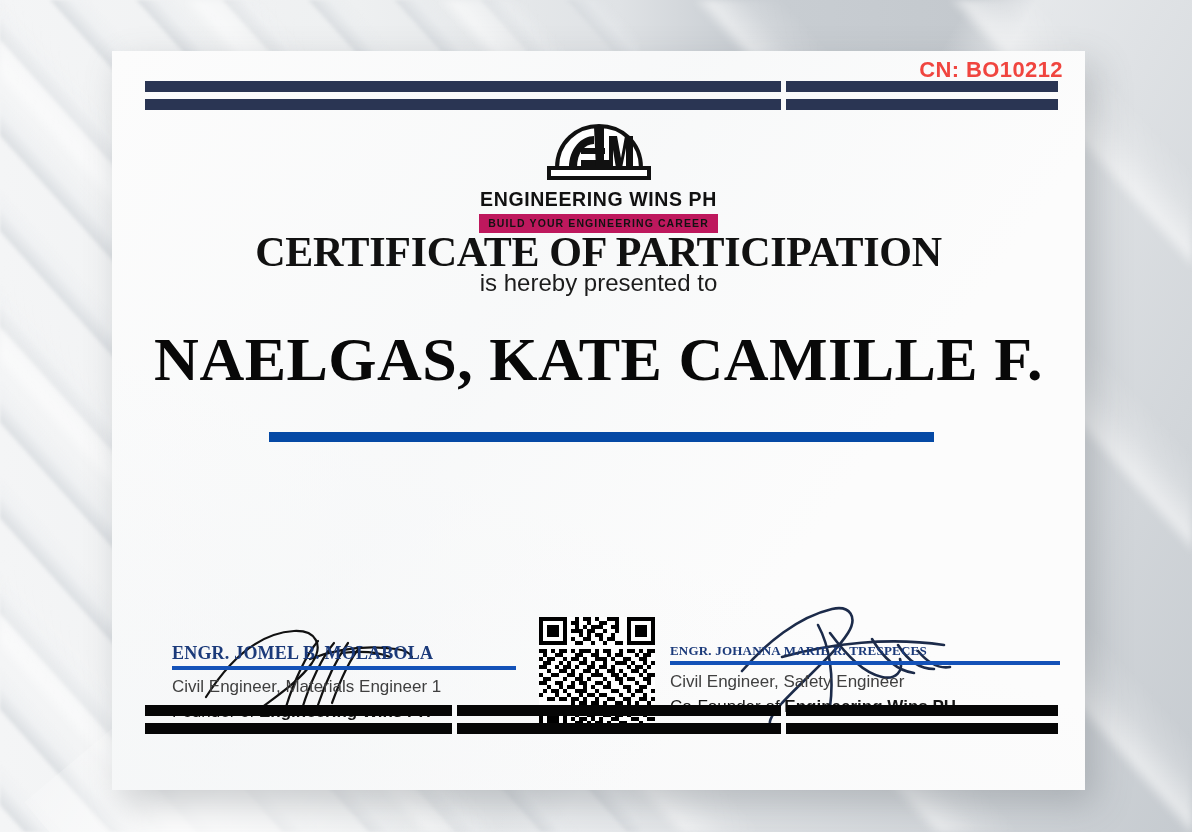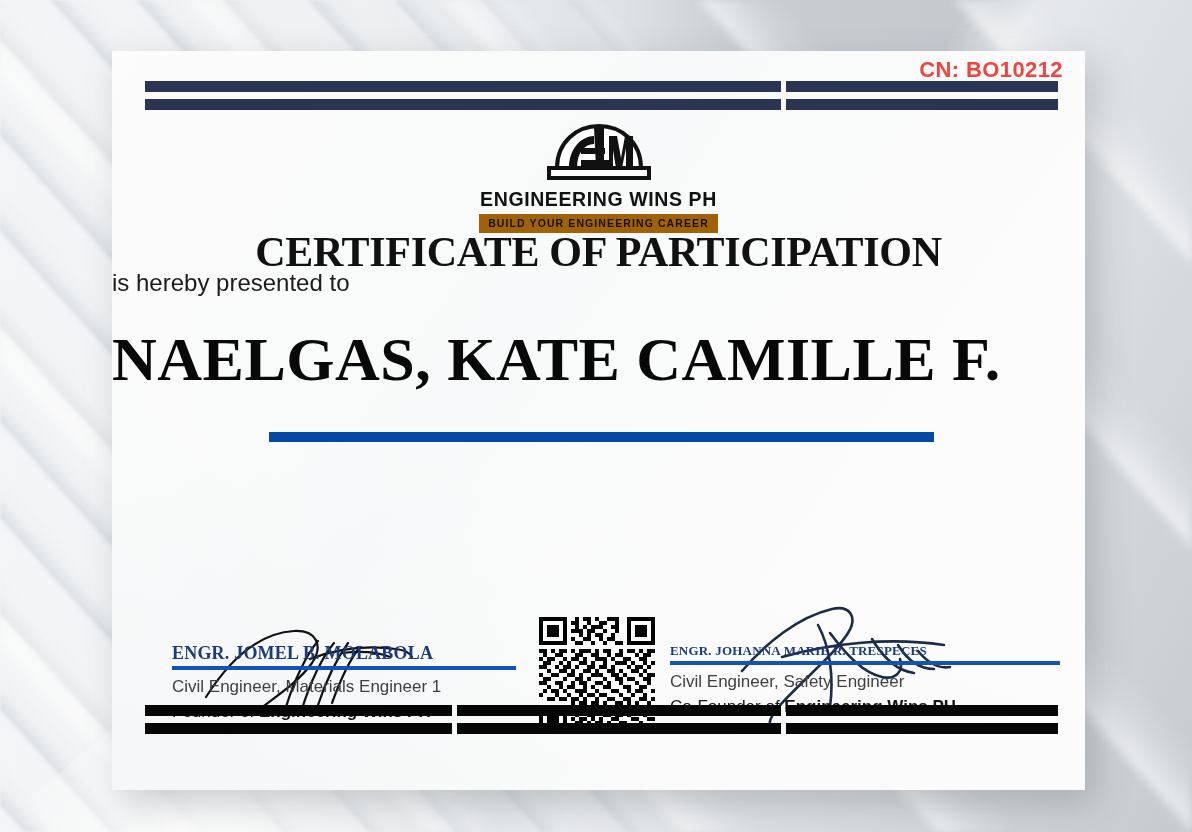--- a/index.html
+++ b/index.html
@@ -122,21 +122,21 @@
   #logo-name {
     margin-top: 2px;
     font-size: 19.5px;
     font-weight: bold;
     letter-spacing: 0.6px;
     color: #111111;
     font-family: "Liberation Sans", sans-serif;
   }
   #logo-tagline {
     margin-top: 3px;
-    background: #a16207;
+    background: #be185d;
     color: #121212;
     font-size: 10.5px;
     font-weight: bold;
     letter-spacing: 1.1px;
     padding: 3px 9px 4px 9px;
     font-family: "Liberation Sans", sans-serif;
   }
 
   
   #cert-title {
@@ -148,30 +148,31 @@
     font-weight: bold;
     font-size: 42px;
     letter-spacing: -0.3px;
     color: #111111;
     white-space: nowrap;
   }
   #cert-subtitle {
     position: absolute;
     left: 0; right: 0;
     top: 218px;
-    text-align: left;
+    text-align: center;
     font-family: "Liberation Sans", sans-serif;
     font-size: 24px;
     color: #1c1c1c;
     font-weight: 300;
   }
   #recipient-name {
     position: absolute;
     left: 0; right: 0;
     top: 273px;
+    text-align: center;
     font-family: "Liberation Serif", serif;
     font-weight: bold;
     font-size: 62px;
     letter-spacing: 0.5px;
     color: #080808;
     white-space: nowrap;
   }
 
   
   #divider {

